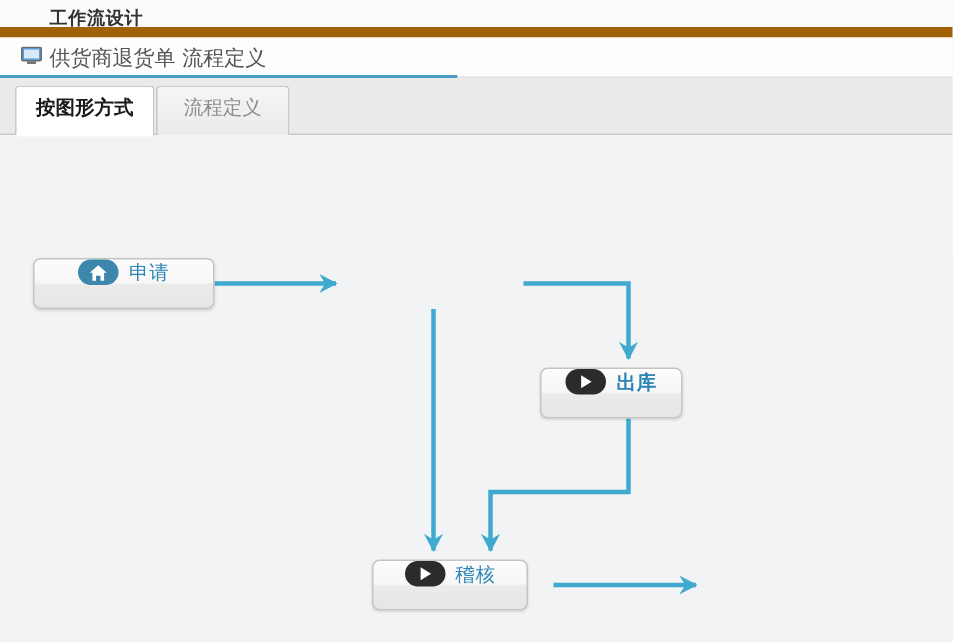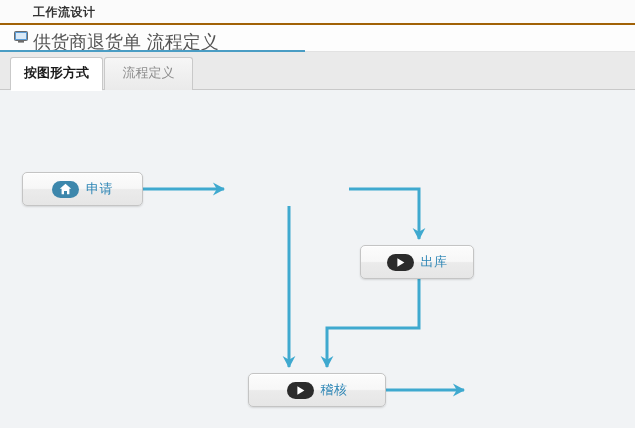--- a/index.html
+++ b/index.html
@@ -22,21 +22,21 @@
     background: #f1f3f5;
   }
 
   
   .appbar {
     position: absolute;
     left: 0; top: 0;
     width: 635px;
     height: 25px;
     background: #fbfbfb;
-    border-bottom: 2px solid #a16207;
+    border-bottom: 7px solid #a16207;
     box-sizing: border-box;
   }
   .appbar-title {
     position: absolute;
     left: 33px;
     top: 4px;
     font-size: 12px;
     font-weight: bold;
     color: #333333;
     letter-spacing: .5px;
@@ -72,21 +72,21 @@
     position: absolute;
     left: 14px;
     top: 31px;
     width: 14px;
     height: 12px;
   }
   .doctitle-text {
     position: absolute;
     left: 33px;
     top: 30px;
-    font-size: 18px;
+    font-size: 14px;
     color: #555555;
     white-space: nowrap;
   }
 
   
   .tabstrip {
     position: absolute;
     left: 0; top: 52px;
     width: 635px;
     height: 38px;
@@ -152,21 +152,21 @@
   
   .node {
     position: absolute;
     box-sizing: border-box;
     height: 34px;
     border: 1px solid #c4c4c4;
     border-radius: 5px;
     background: linear-gradient(to bottom, #fcfcfc 0%, #f7f7f7 48%, #ebebeb 52%, #e6e6e6 100%);
     box-shadow: 0 1px 2px rgba(0,0,0,0.13), inset 0 1px 0 #ffffff;
     display: flex;
-    align-items: center;
+    align-items: flex-start;
     justify-content: center;
     z-index: 5;
     cursor: default;
   }
   .node-badge {
     width: 27px;
     height: 17px;
     border-radius: 9px;
     display: inline-flex;
     align-items: center;
@@ -248,30 +248,30 @@
     <div class="node" style="left:22px; top:82px; width:121px;">
       <span class="node-badge home">
         <svg width="13" height="12" viewBox="0 0 13 12">
           <path d="M6.5,0.8 L12.2,5.8 L10.4,5.8 L10.4,11.2 L8,11.2 L8,7.9 L5,7.9 L5,11.2 L2.6,11.2 L2.6,5.8 L0.8,5.8 Z" fill="#ffffff"></path>
         </svg>
       </span>
       <span class="node-label">申请</span>
     </div>
 
 
-    <div class="node" style="left:360px; top:155px; width:114px;">
+    <div class="node" style="left:360px; top:155px; width:95px;font-weight:bold;">
       <span class="node-badge dark">
         <svg width="11" height="11" viewBox="0 0 11 11">
           <path d="M2.4,1.2 L9.4,5.5 L2.4,9.8 Z" fill="#ffffff"></path>
         </svg>
       </span>
       <span class="node-label">出库</span>
     </div>
 
-    <div class="node" style="left:248px; top:283px; width:138px;">
+    <div class="node" style="left:248px; top:283px; width:104px;">
       <span class="node-badge dark">
         <svg width="11" height="11" viewBox="0 0 11 11">
           <path d="M2.4,1.2 L9.4,5.5 L2.4,9.8 Z" fill="#ffffff"></path>
         </svg>
       </span>
       <span class="node-label">稽核</span>
     </div>
 
 
   </div>

